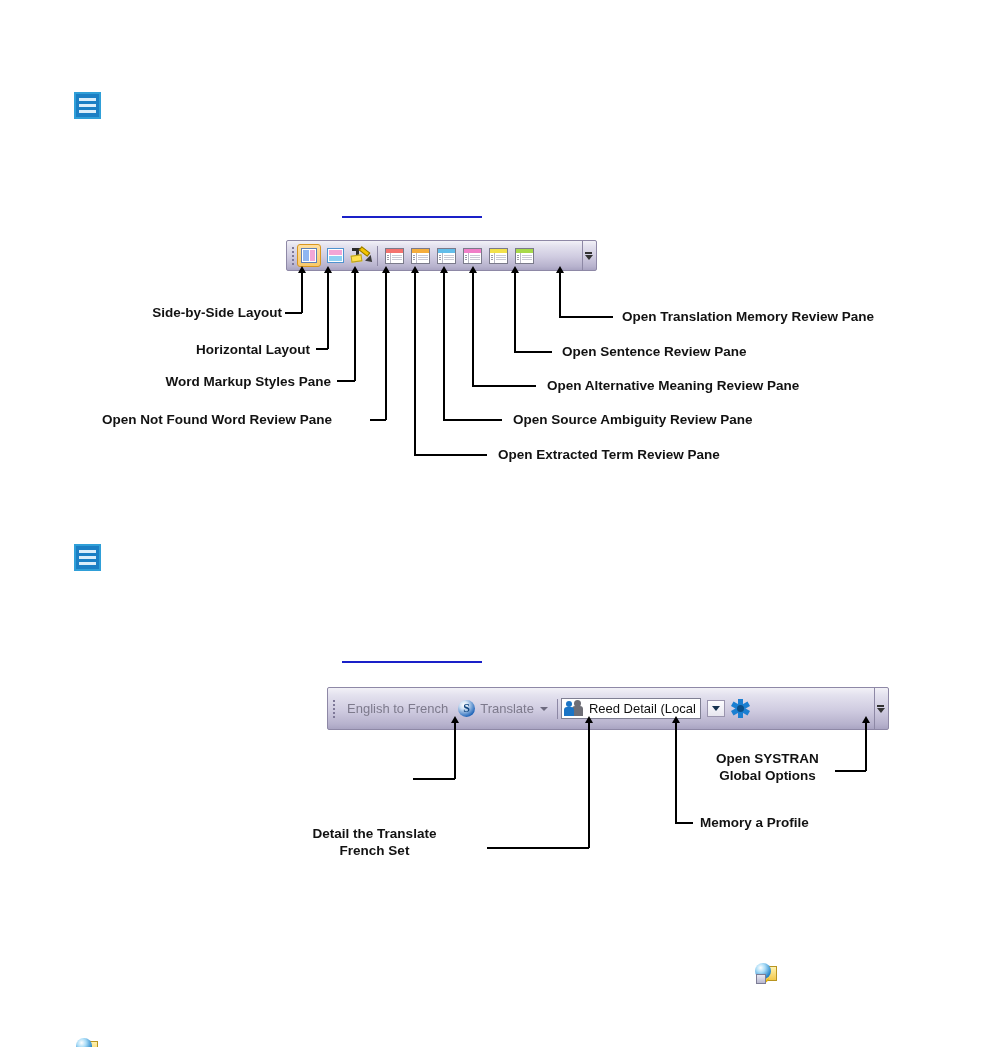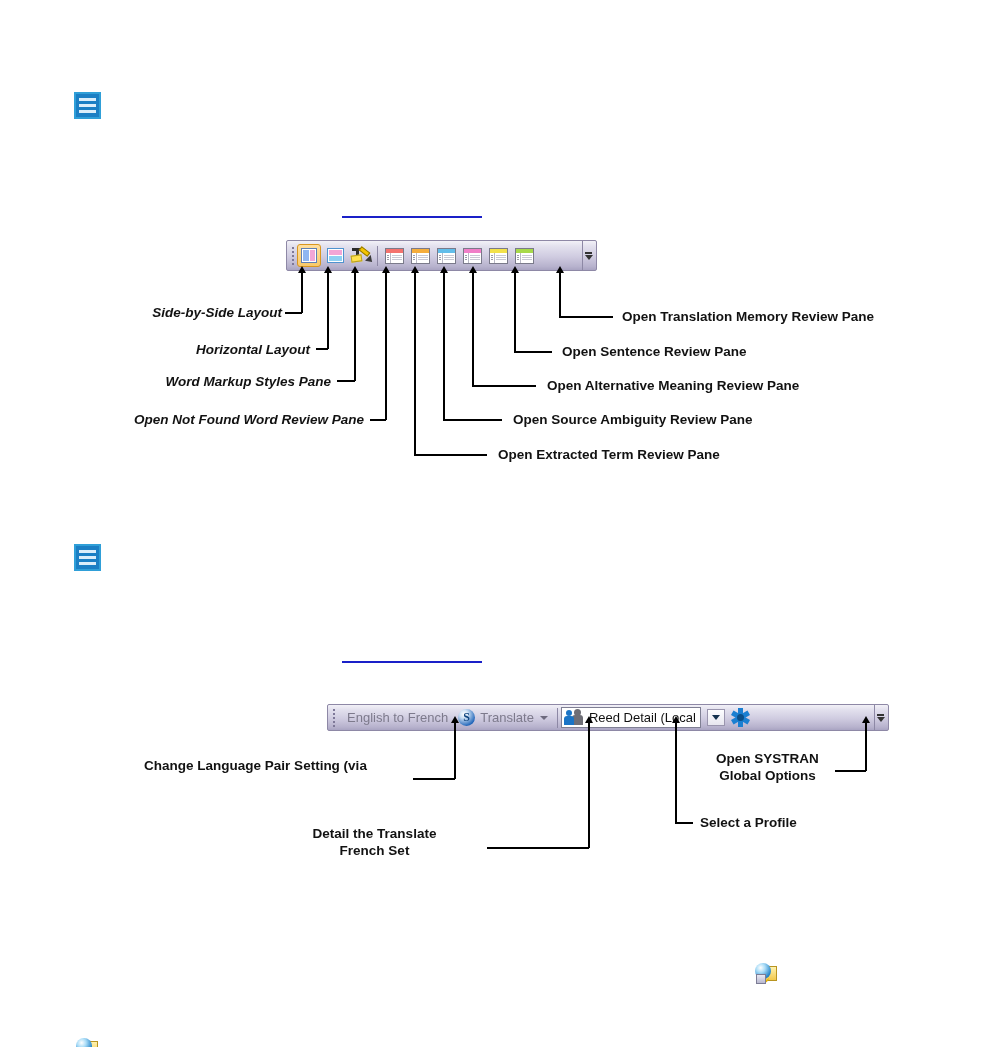--- a/index.html
+++ b/index.html
@@ -225,21 +225,21 @@
 
   
   .callout {
     font-size: 13.5px;
     font-weight: bold;
     color: #121212;
     white-space: nowrap;
     line-height: 17px;
   }
   .callout.center { text-align: center; }
-  .callout.right  { text-align: right; font-style: italic; }
+  .callout.right  { text-align: right; }
 
   
   .lead-h { background: #000; height: 1.6px; }
   .lead-v { background: #000; width: 1.6px; }
   .arrow-up {
     width: 0; height: 0;
     border-left: 4px solid transparent;
     border-right: 4px solid transparent;
     border-bottom: 7px solid #000;
   }
@@ -467,41 +467,41 @@
 <div class="abs arrow-up" style="left:556px; top:266px;"></div>
 <div class="abs lead-v" style="left:559px; top:273px; height:44px;"></div>
 <div class="abs lead-h" style="left:559px; top:316px; width:54px;"></div>
 
 <div class="abs callout right" style="left:70px; top:304px; width:212px;">Side-by-Side Layout</div>
 
 <div class="abs callout right" style="left:70px; top:341px; width:240px;">Horizontal Layout</div>
 
 <div class="abs callout right" style="left:70px; top:373px; width:261px;">Word Markup Styles Pane</div>
 
-<div class="abs callout right" style="left:70px; top:411px; width:294px;">Open Not Found Word Review Pane</div>
+<div class="abs callout right" style="left:70px; top:411px; width:294px;text-align:center;">Open Not Found Word Review Pane</div>
 
 <div class="abs callout" style="left:498px; top:446px;">Open Extracted Term Review Pane</div>
 
 <div class="abs callout" style="left:513px; top:411px;">Open Source Ambiguity Review Pane</div>
 
 <div class="abs callout" style="left:547px; top:377px;">Open Alternative Meaning Review Pane</div>
 
 <div class="abs callout" style="left:562px; top:343px;">Open Sentence Review Pane</div>
 
 <div class="abs callout" style="left:622px; top:308px;">Open Translation Memory Review Pane</div>
 
 <div class="abs note-icon" style="left:74px; top:544px;">
   <i></i>
   <i></i>
   <i></i>
 </div>
 
 <div class="abs link-rule" style="left:342px; top:661px; width:140px;"></div>
 
-<div class="abs toolbar" style="left:327px; top:704px; width:562px; height:27px;">
+<div class="abs toolbar" style="left:327px; top:687px; width:562px; height:43px;">
 
   <div class="grip">
     <i></i>
       <i></i>
       <i></i>
       <i></i>
       <i></i>
   </div>
 
   <div class="tb2-label">English to French</div>
@@ -552,34 +552,33 @@
 
 <div class="abs arrow-up" style="left:672px; top:716px;"></div>
 <div class="abs lead-v" style="left:675px; top:723px; height:100px;"></div>
 <div class="abs lead-h" style="left:675px; top:822px; width:18px;"></div>
 
 <div class="abs arrow-up" style="left:862px; top:716px;"></div>
 <div class="abs lead-v" style="left:865px; top:723px; height:48px;"></div>
 <div class="abs lead-h" style="left:835px; top:770px; width:31px;"></div>
 
 <div class="abs callout center" style="left:108px; top:757px; width:295px;">
-  <div>Change Language Pair Setting (via</div>
 </div>
 
 <div class="abs callout center" style="left:272px; top:825px; width:205px;">
   <div>Detail the Translate</div>
   <div>French Set</div>
 </div>
 
 <div class="abs callout center" style="left:705px; top:750px; width:125px;">
   <div>Open SYSTRAN</div>
   <div>Global Options</div>
 </div>
 
-<div class="abs callout" style="left:700px; top:814px;">Select a Profile</div>
+<div class="abs callout" style="left:700px; top:814px;">Memory a Profile</div>
 
 <div class="abs app-icon" style="left:755px; top:962px;">
   <span class="page"></span>
   <span class="globe"></span>
   <span class="swoosh"></span>
   <span class="badge"></span>
 </div>
 
 <div class="abs app-icon" style="left:76px; top:1013px;">
   <span class="page"></span>

